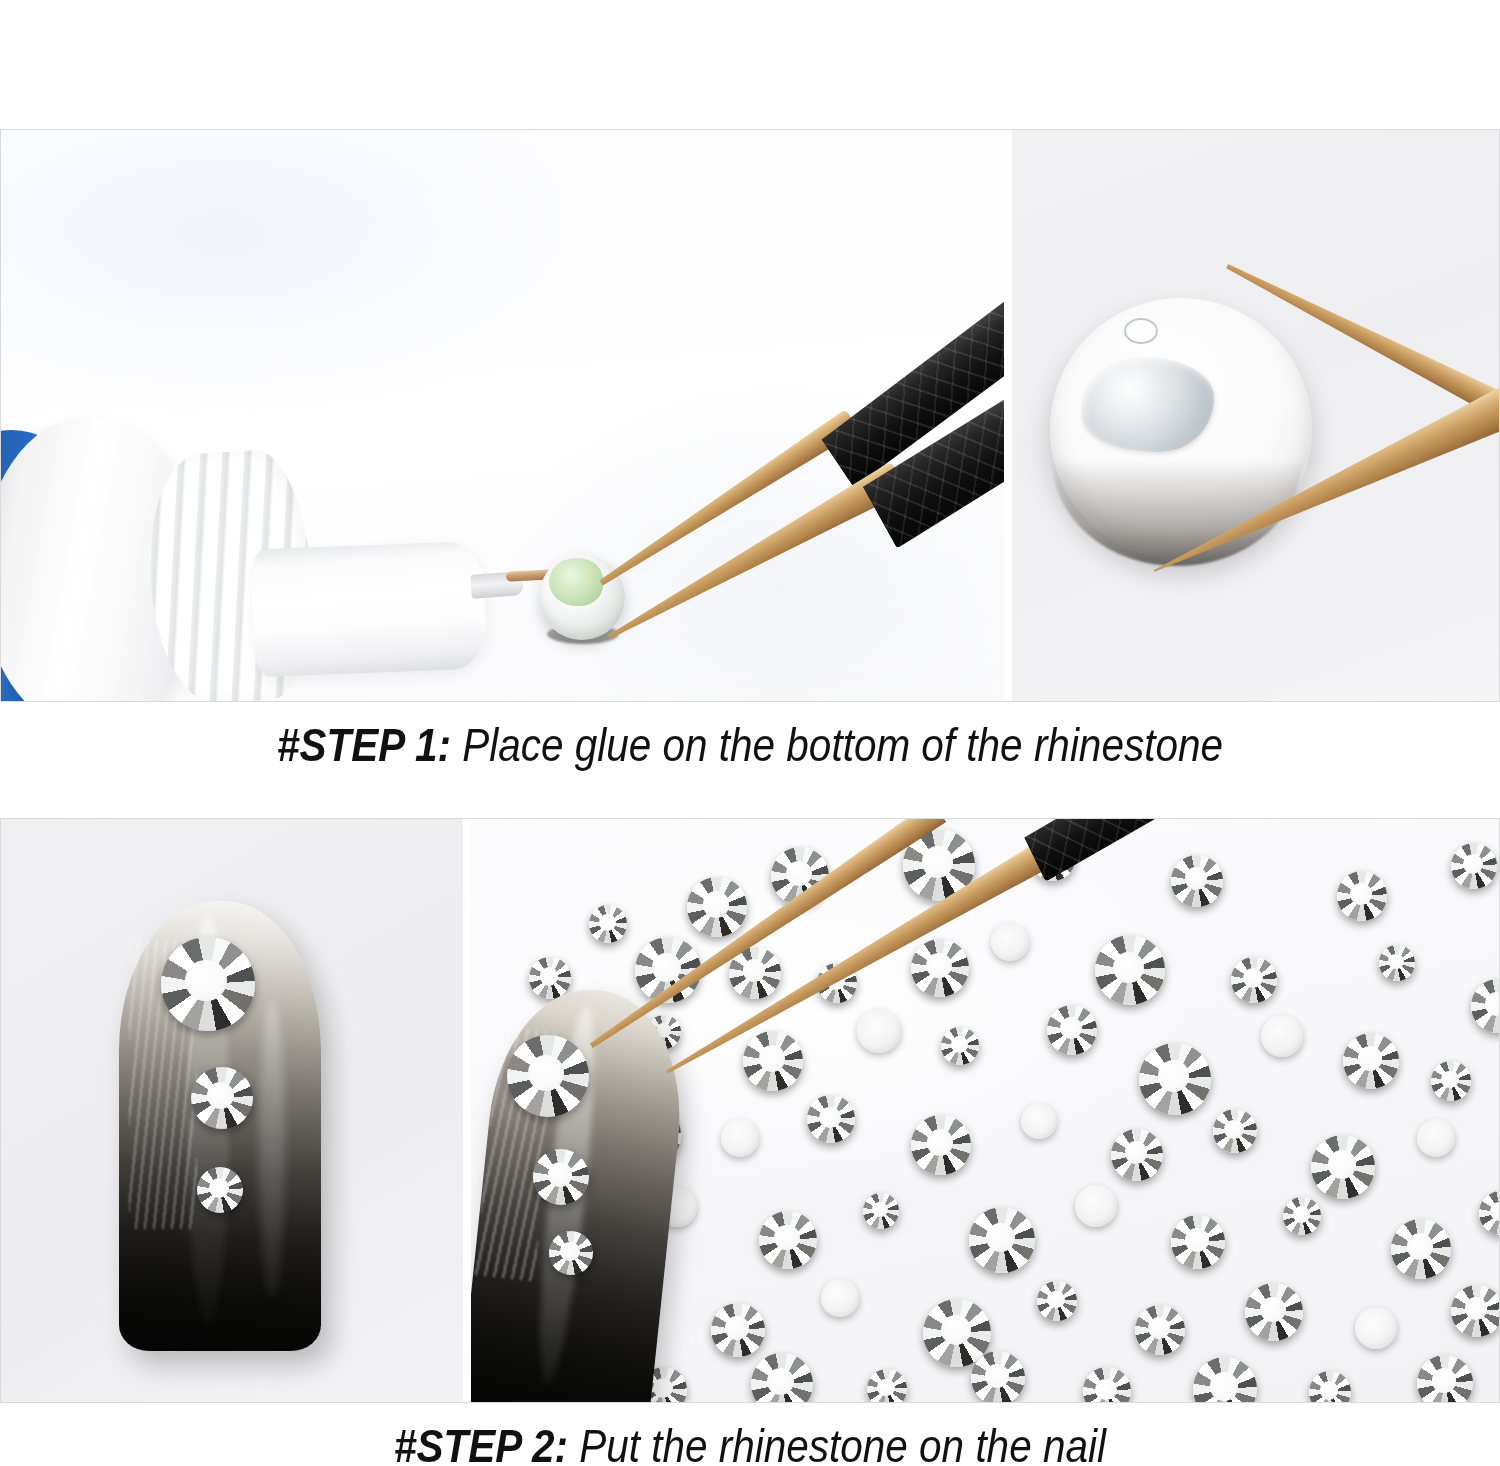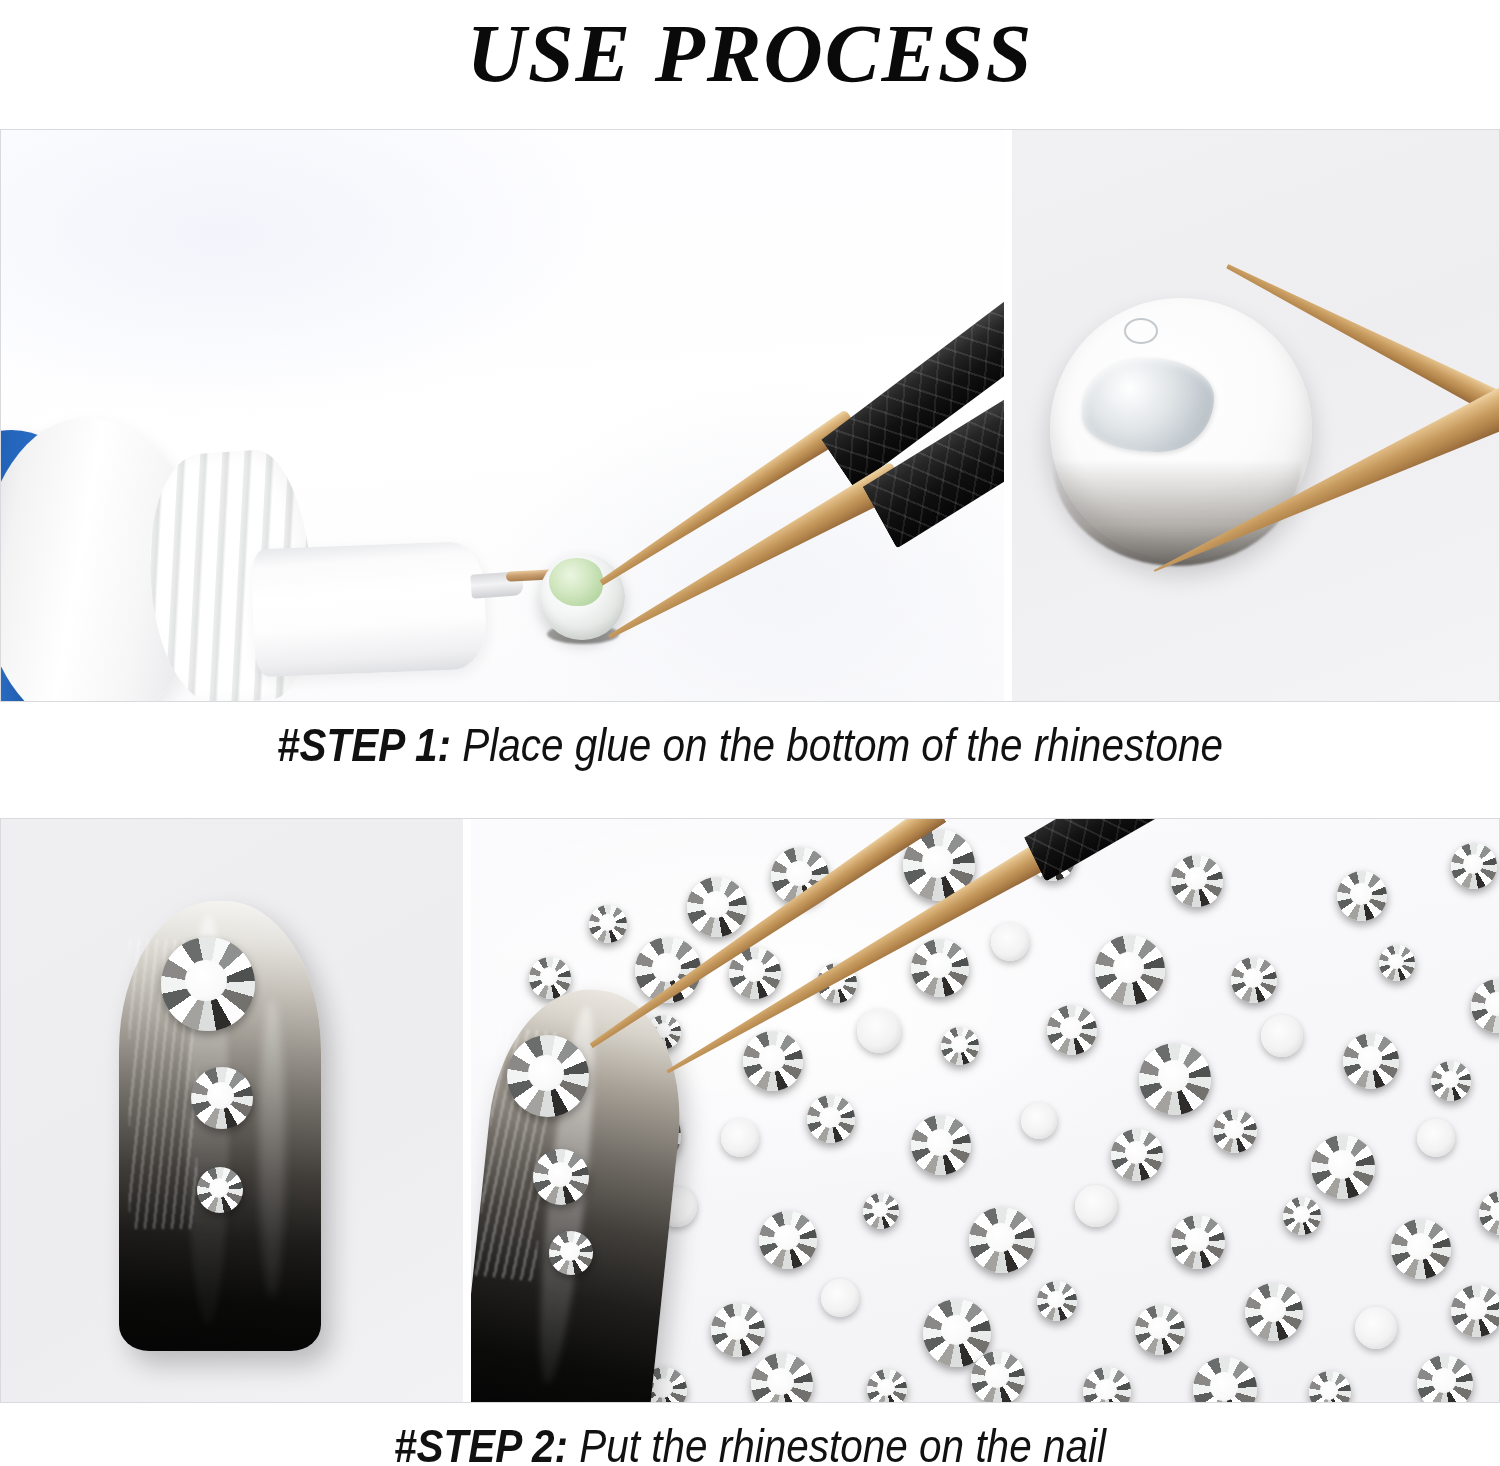--- a/index.html
+++ b/index.html
@@ -435,21 +435,20 @@
     transform: rotate(-26deg);
     clip-path: polygon(0% 26%, 100% 0%, 100% 78%, 0% 100%);
     border-radius: 4px 10px 10px 4px;
   }
 </style>
 </head>
 <body>
 
 <div id="page">
 
-  <div class="title">USE PROCESS</div>
 
   <div class="photo-row" id="row-top">
 
     <div class="panel" id="panel-glue-tweezer">
       <div class="soft-bg"></div>
 
       <div class="bottle-cap"></div>
 
       <div class="bottle-shoulder"></div>
       <div class="bottle-neck"></div>

